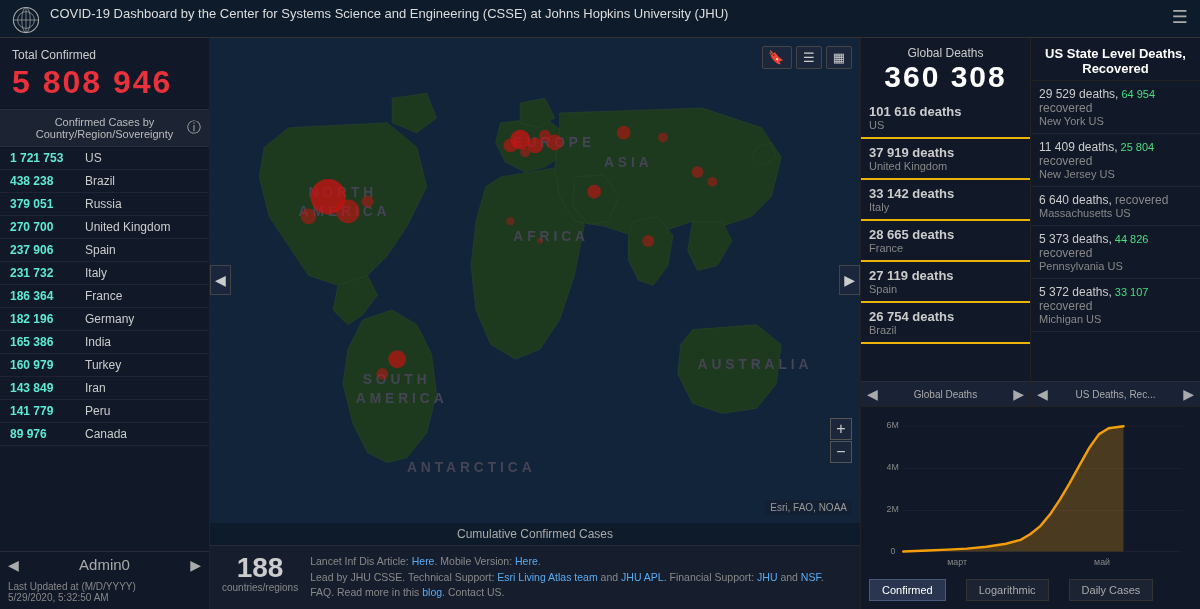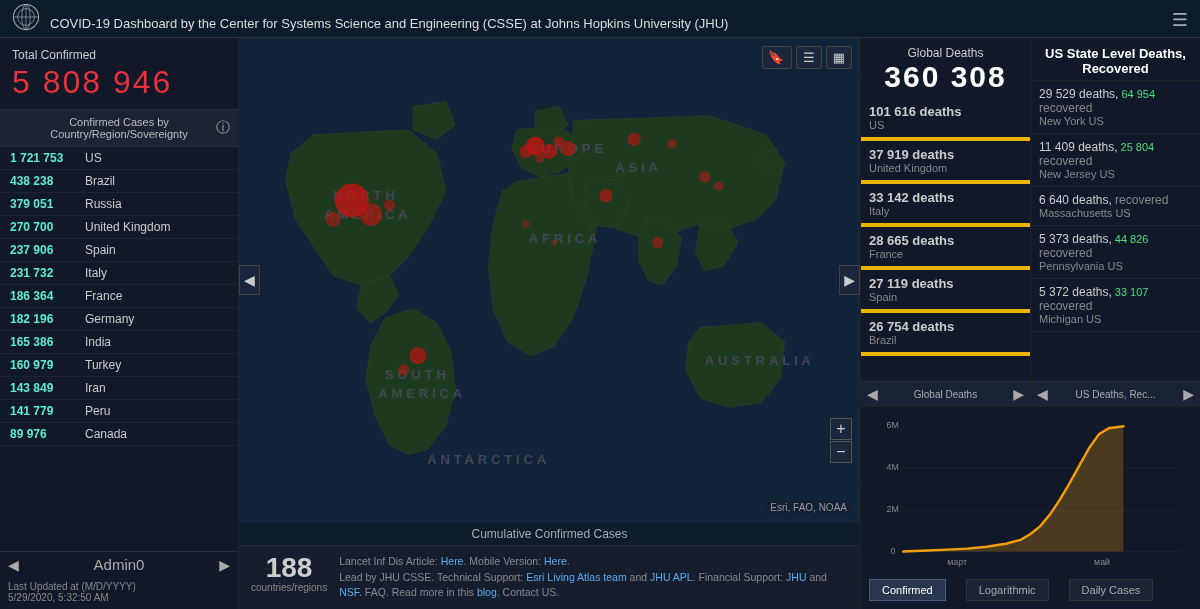--- a/index.html
+++ b/index.html
@@ -10,21 +10,21 @@
       width: 1200px;
       height: 609px;
       overflow: hidden;
       font-size: 12px;
     }
 
     
     #header {
       background: #0d1b2a;
       display: flex;
-      align-items: flex-end;
+      align-items: flex-start;
       padding: 6px 12px;
       height: 38px;
       border-bottom: 1px solid #333;
     }
     #header .logo {
       width: 28px;
       height: 28px;
       margin-right: 10px;
       flex-shrink: 0;
     }
@@ -41,42 +41,42 @@
     }
 
     
     #main {
       display: flex;
       height: calc(609px - 38px);
     }
 
     
     #sidebar {
-      width: 239px;
+      width: 210px;
       background: #111827;
       display: flex;
       flex-direction: column;
       flex-shrink: 0;
       border-right: 1px solid #222;
     }
 
     #total-confirmed {
       background: #111827;
       padding: 10px 12px 8px;
       border-bottom: 1px solid #2a2a3a;
     }
     #total-confirmed .label {
       color: #ccc;
       font-size: 12px;
       margin-bottom: 2px;
     }
     #total-confirmed .value {
       color: #e8313a;
       font-size: 32px;
-      font-weight: normal;
+      font-weight: bold;
       letter-spacing: 2px;
     }
 
     #cases-header {
       background: #1c2333;
       padding: 6px 10px;
       text-align: center;
       font-size: 11px;
       color: #bbb;
       border-bottom: 1px solid #2a2a3a;
@@ -309,21 +309,21 @@
     #deaths-list {
       flex: 1;
       overflow-y: auto;
       scrollbar-width: thin;
       scrollbar-color: #444 #111;
     }
     #deaths-list::-webkit-scrollbar { width: 3px; }
 
     .death-row {
       padding: 6px 8px;
-      border-bottom: 4px solid #eab308;
+      border-bottom: 2px solid #eab308;
     }
     .death-row .deaths {
       color: #ccc;
       font-size: 13px;
       font-weight: bold;
     }
     .death-row .country {
       color: #888;
       font-size: 11px;
     }

